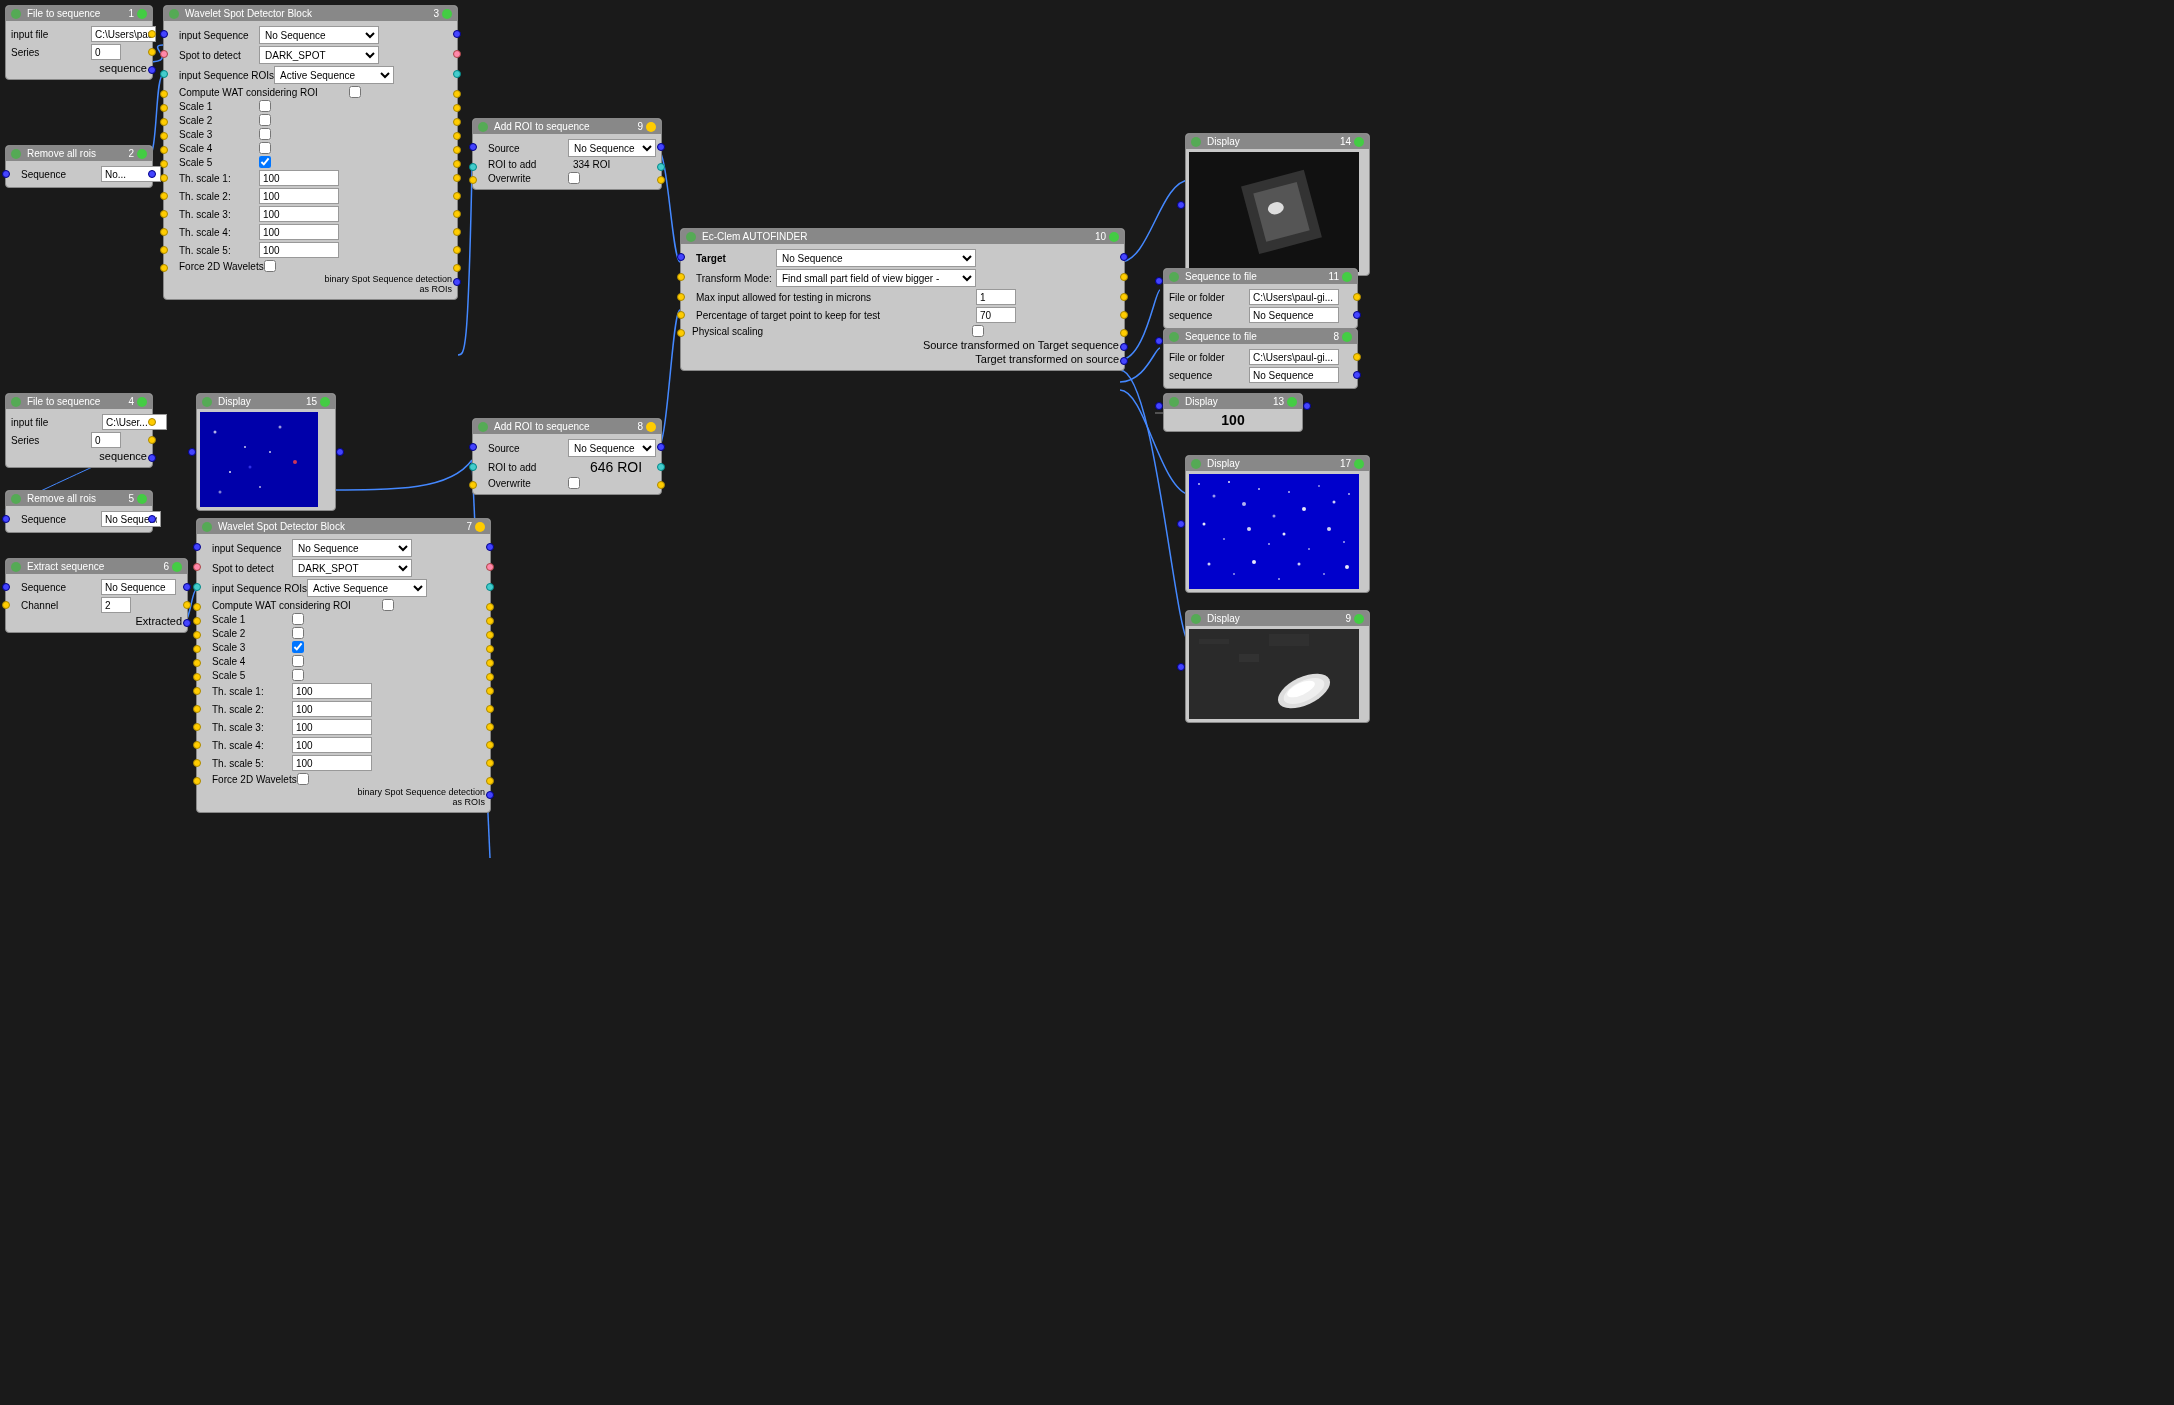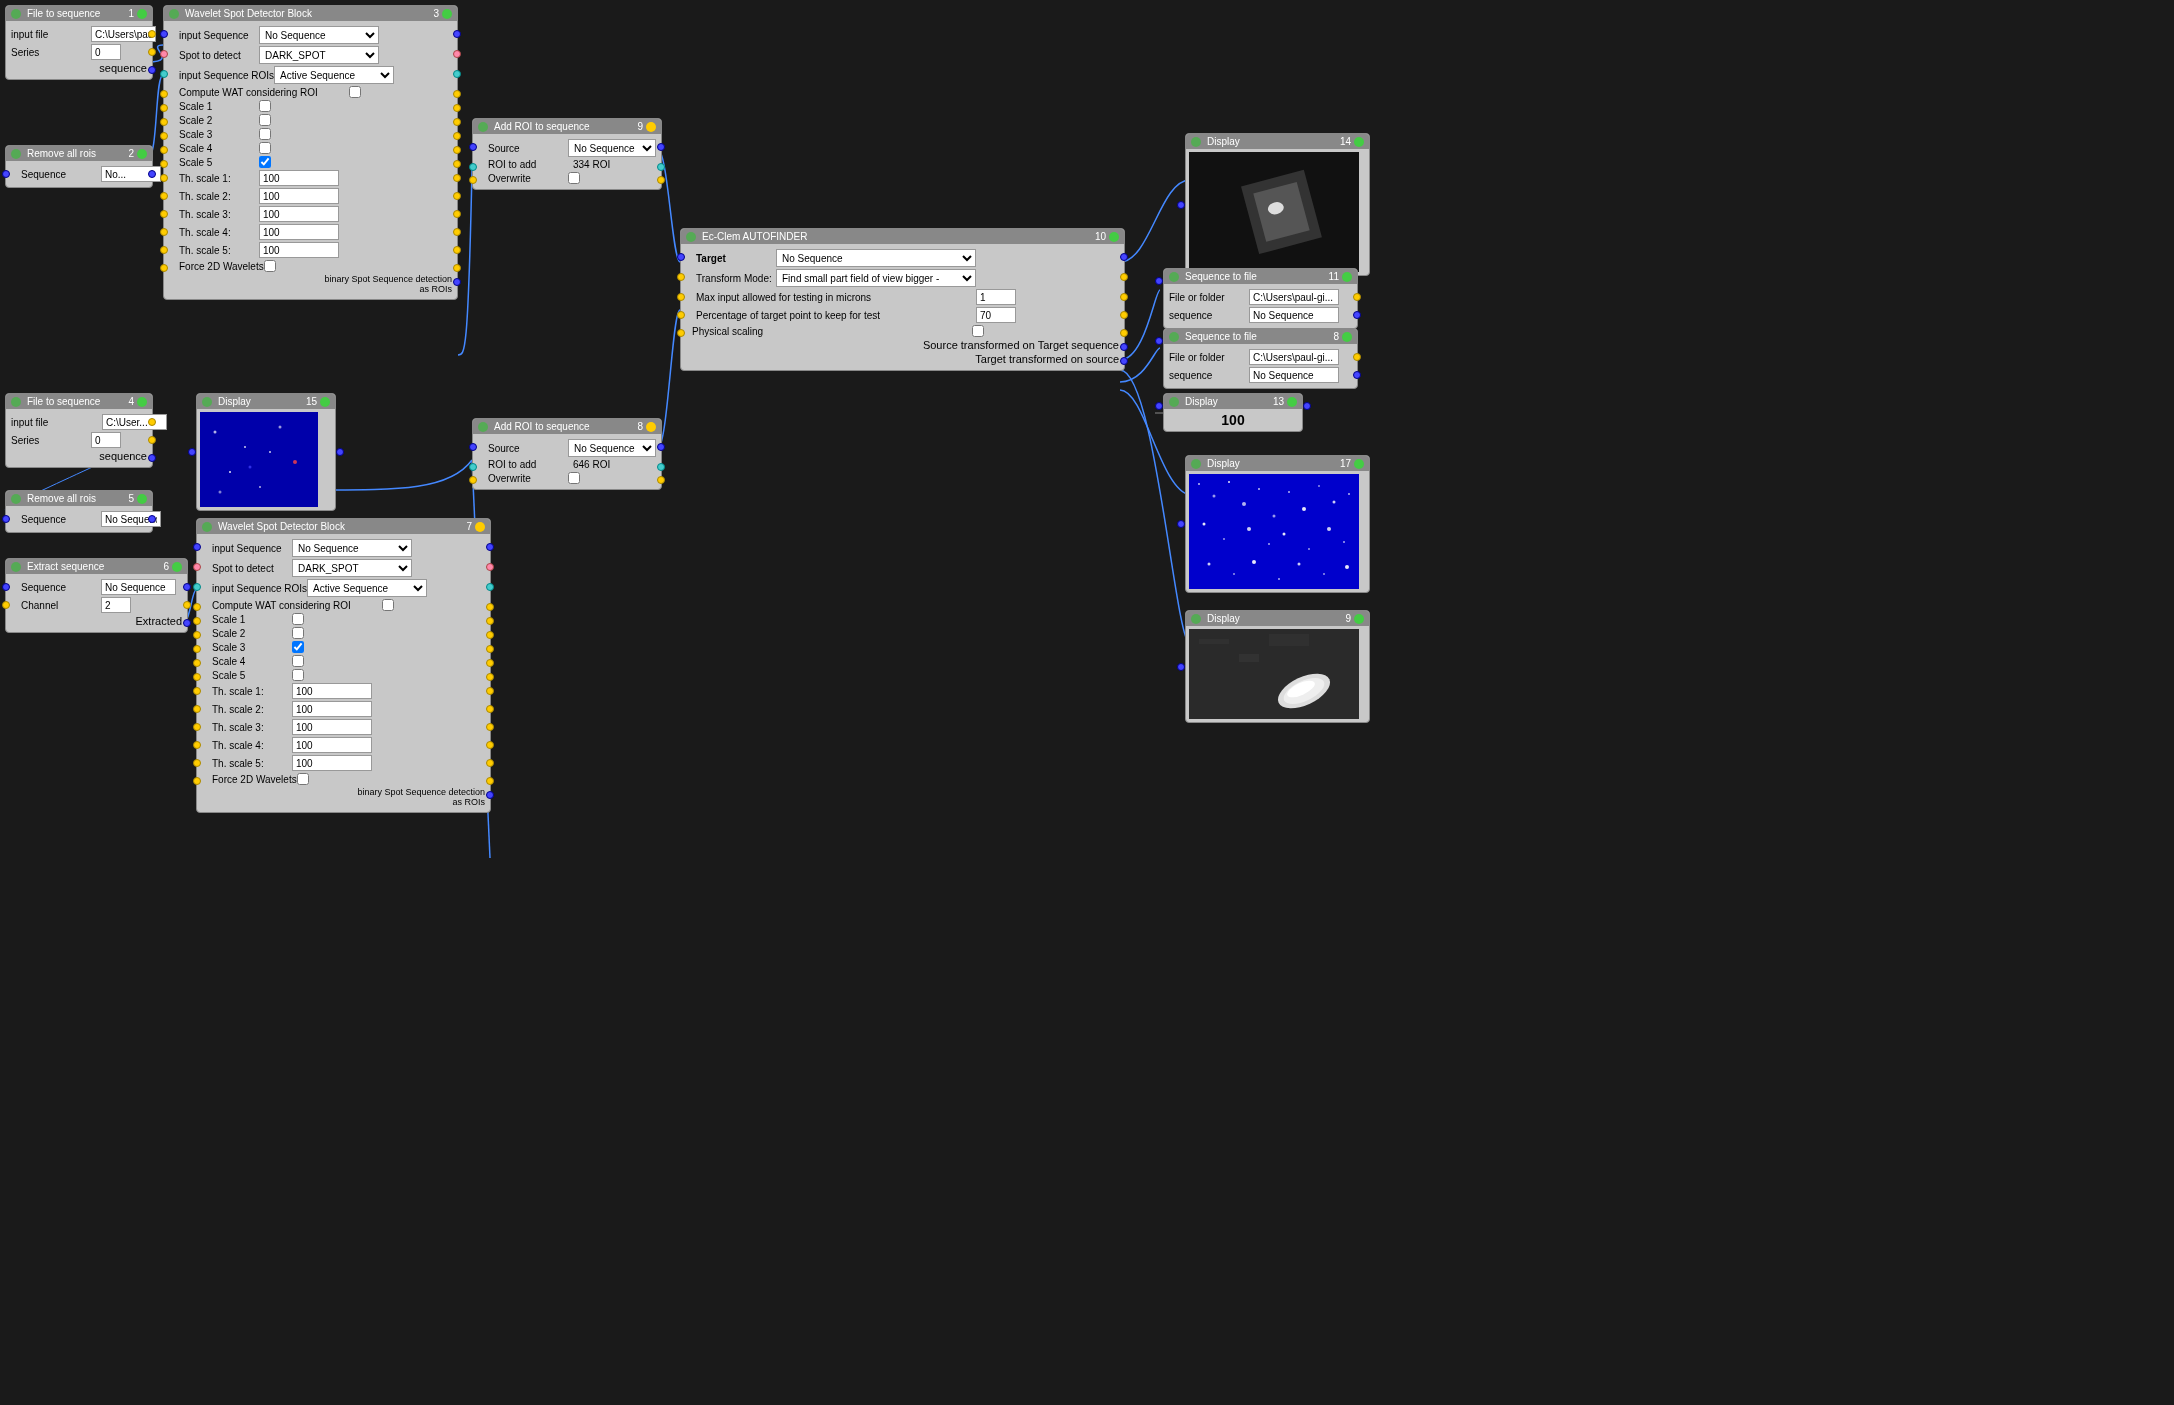--- a/index.html
+++ b/index.html
@@ -579,21 +579,21 @@
         <span class="connector conn-left conn-blue" style="top:4px;"></span>
         <span class="field-label" style="margin-left:10px;">Source</span>
         <select class="field-select" style="width:95px;">
           <option>No Sequence</option>
         </select>
         <span class="connector conn-right conn-blue" style="top:4px;"></span>
       </div>
       <div class="field-row">
         <span class="connector conn-left conn-teal" style="top:4px;"></span>
         <span class="field-label" style="margin-left:10px;">ROI to add</span>
-        <span style="margin-left:5px;font-size:10px;">646 ROI</span>
+        <span style="margin-left:22px;font-size:14px;">646 ROI</span>
         <span class="connector conn-right conn-teal" style="top:4px;"></span>
       </div>
       <div class="field-row">
         <span class="connector conn-left conn-yellow" style="top:4px;"></span>
         <span class="field-label" style="margin-left:10px;">Overwrite</span>
         <input type="checkbox" class="field-checkbox" style="">
         <span class="connector conn-right conn-yellow" style="top:4px;"></span>
       </div>
     </div>
   </div>

